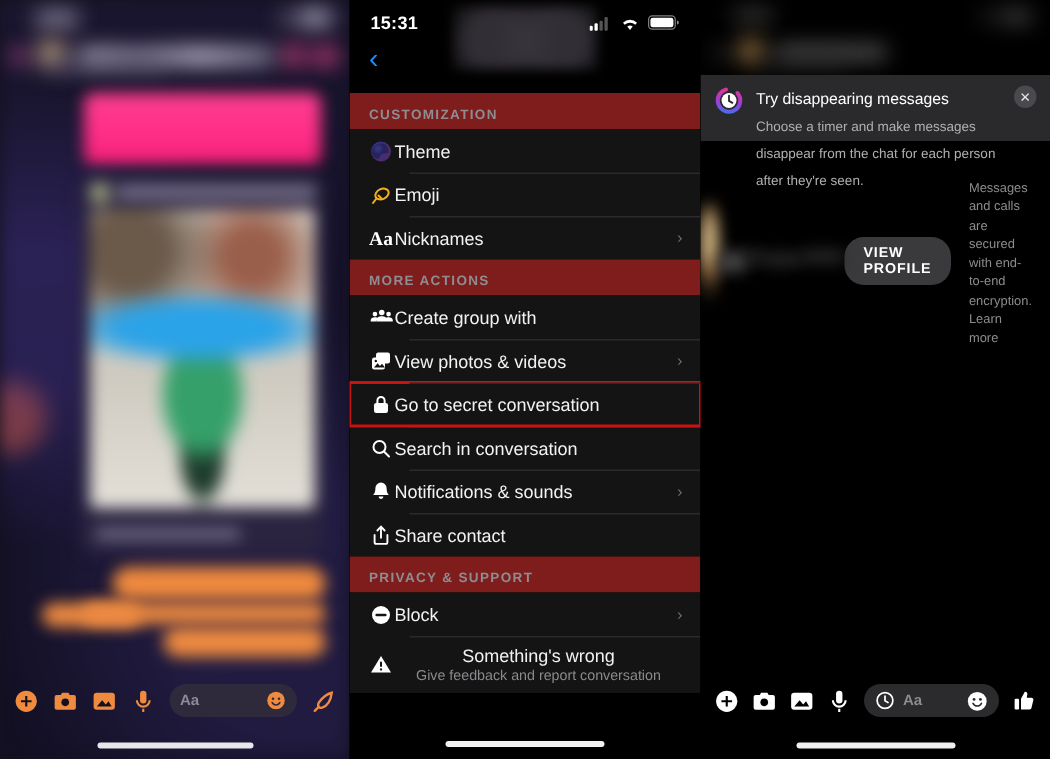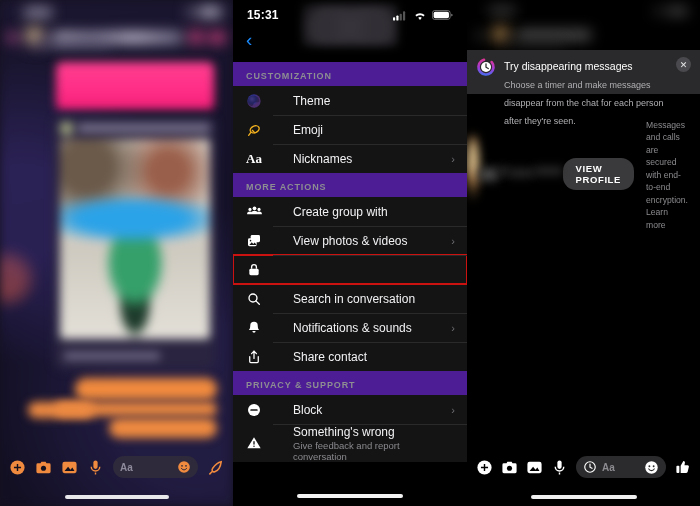--- a/index.html
+++ b/index.html
@@ -65,28 +65,28 @@
   .m-status{position:absolute;top:0;left:0;right:0;height:30px;display:flex;align-items:center;justify-content:space-between;padding:0 14px;gap:16px;}
   .m-time{color:#fff;font-size:12px;font-weight:600;letter-spacing:.2px;}
   .m-stat-right{display:flex;align-items:center;gap:5px;}
   .m-ghost{position:absolute;top:4px;left:50%;transform:translateX(-50%);width:96px;height:42px;
     background:radial-gradient(circle at 30% 55%,rgba(58,54,62,.85) 0 26%,transparent 58%),
                radial-gradient(circle at 72% 55%,rgba(58,54,62,.85) 0 26%,transparent 58%);
     filter:blur(4px);}
   .m-backrow{position:absolute;top:26px;left:0;right:0;height:26px;display:flex;align-items:center;padding-left:13px;}
   .m-chev{color:#1a8cff;font-size:19px;line-height:1;font-weight:400;}
 
-  .m-sechdr{background:#4c1d95;color:#8d8d92;font-size:9px;font-weight:700;letter-spacing:.9px;padding:9px 13px 5px;}
+  .m-sechdr{background:#7f1d1d;color:#8d8d92;font-size:9px;font-weight:700;letter-spacing:.9px;padding:9px 13px 5px;}
   .m-list{background:#141414;}
-  .m-row{display:flex;align-items:center;gap:30px;padding:0 12px;height:29px;position:relative;color:#f2f2f5;font-size:12px;}
+  .m-row{display:flex;align-items:center;gap:0;padding:0 12px;height:29px;position:relative;color:#f2f2f5;font-size:12px;}
   .m-row + .m-row::before{content:"";position:absolute;left:40px;right:0;top:0;height:1px;background:#2a2a2a;}
   .m-row .m-ricon{width:18px;height:18px;flex:none;display:flex;align-items:center;justify-content:center;}
   .m-label{flex:1;}
   .m-sub{font-size:9.5px;color:#8a8a8f;margin-top:1px;}
-  .m-col{flex:1;display:flex;flex-direction:column;justify-content:center;}
+  .m-col{flex:1;display:flex;flex-direction:column;justify-content:center;align-items:center;}
   .m-arrow{color:#6e6e73;font-size:11px;}
   .m-row.tall{height:38px;}
   .m-highlight{outline:2px solid #cc1111;outline-offset:-1px;z-index:3;}
   .m-home{position:absolute;left:50%;transform:translateX(-50%);bottom:8px;width:106px;height:4px;border-radius:3px;background:#f2f2f2;}
 
   
   .r-status{position:absolute;top:3px;left:0;right:0;height:16px;}
   .r-st-l{position:absolute;left:22px;top:3px;width:26px;height:9px;background:#3a3a3a;border-radius:2px;}
   .r-st-r{position:absolute;right:12px;top:3px;display:flex;gap:4px;align-items:center;}
   .r-dot{width:8px;height:8px;border-radius:50%;background:#343434;}
@@ -309,20 +309,21 @@
           <span class="m-label">View photos &amp; videos</span>
           <span class="m-arrow">›</span>
         </div>
         <div class="m-row m-highlight">
           <span class="m-ricon">
             <svg viewBox="0 0 24 24" width="16" height="16" fill="#fff">
                 <path d="M7.4 10V7.6a4.6 4.6 0 119.2 0V10h-2V7.6a2.6 2.6 0 10-5.2 0V10z"></path>
                 <rect x="5" y="10" width="14" height="10" rx="2.2"></rect>
               </svg>
           </span>
+          <span class="m-label">Go to secret conversation</span>
         </div>
         <div class="m-row">
           <span class="m-ricon">
             <svg viewBox="0 0 24 24" width="16" height="16" fill="none" stroke="#fff" stroke-width="2" stroke-linecap="round">
                 <circle cx="10.5" cy="10.5" r="6"></circle>
                 <path d="M15.2 15.2L20 20"></path>
               </svg>
           </span>
           <span class="m-label">Search in conversation</span>
         </div>

